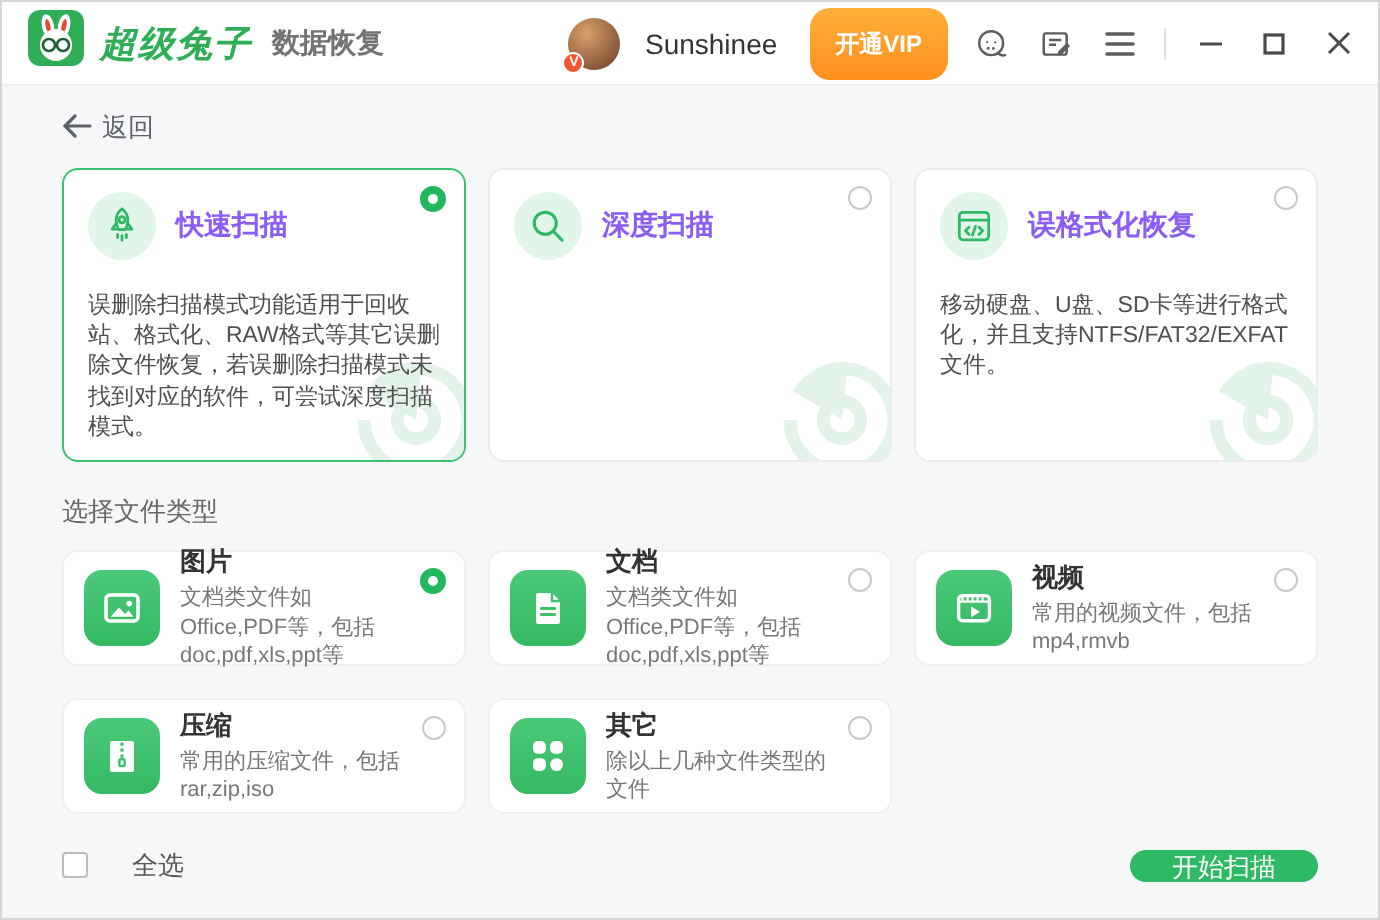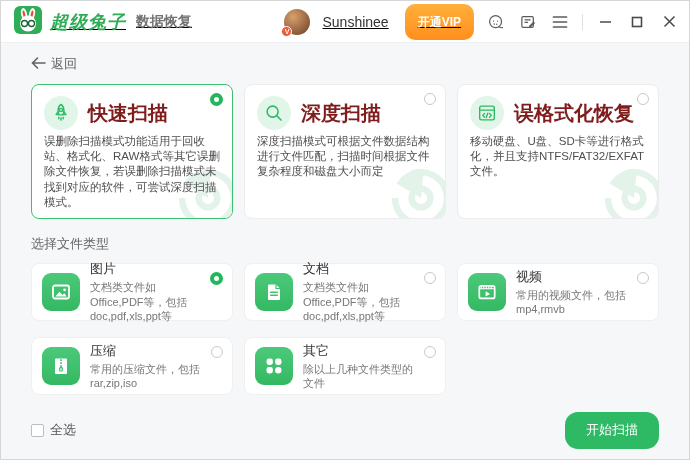--- a/index.html
+++ b/index.html
@@ -1,21 +1,21 @@
 <!DOCTYPE html>
 <html><head>
 <meta charset="utf-8">
 <style>
   * { margin:0; padding:0; box-sizing:border-box; }
   html,body { background:#e9e9e9; }
   body { font-family:"Liberation Sans","DejaVu Sans",sans-serif; }
   .window { width:690px; height:460px; background:#fff; border:1px solid #d6d6d6; overflow:hidden; }
 
   
-  .titlebar { height:42px; background:#fff; border-bottom:1px solid #eef0f1; display:flex; align-items:center; padding:0 10px 0 13px;text-decoration:underline; }
+  .titlebar { height:42px; background:#fff; border-bottom:1px solid #eef0f1; display:flex; align-items:center; padding:0 10px 0 13px; }
   .logo-wrap { display:flex; align-items:center; gap:8px; }
   .logo-name { font-size:18px; font-weight:bold; font-style:italic; color:#2fae57; letter-spacing:1px; }
   .logo-sub { font-size:14px; font-weight:bold; color:#737373; margin-left:2px; }
   .titlebar-right { margin-left:auto; display:flex; align-items:center; gap:12px; }
   .avatar { width:26px; height:26px; border-radius:50%; position:relative; flex:none;
             background:radial-gradient(circle at 35% 30%, #d9a06b, #8a5a3b 70%, #5f3c26); }
   .avatar-badge { position:absolute; left:-3px; bottom:-2px; width:11px; height:11px; border-radius:50%;
                   background:#f25633; color:#fff; font-size:7px; font-weight:bold; line-height:10px; text-align:center; border:1px solid #fff; }
   .username { font-size:14px; color:#333; margin-right:4px; }
   .vip-btn { background:linear-gradient(180deg,#ffb03a,#ff8f1f); color:#fff; font-size:12px; font-weight:bold;
@@ -26,39 +26,39 @@
 
   
   .content { height:417px; background:#f6f7f8; padding:10px 30px 0; }
   .back-row { display:flex; align-items:center; gap:5px; color:#5f6368; font-size:13px; margin:2px 0 11px; cursor:pointer; width:max-content;justify-content:flex-end; }
 
   .scan-grid { display:grid; grid-template-columns:repeat(3,1fr); gap:11px; }
   .scan-card { background:#fff; border:1px solid #ececec; border-radius:8px; padding:11px 12px 8px; position:relative; overflow:hidden; min-height:110px; cursor:pointer; }
   .scan-card.selected { border-color:#3cc173; }
   .scan-head { display:flex; align-items:center; gap:10px; }
   .scan-icon-circle { width:34px; height:34px; border-radius:50%; background:#e1f5e8; display:flex; align-items:center; justify-content:center; flex:none; }
-  .scan-title { font-size:20px; font-weight:bold; color:#7f1d1d; }
-  .scan-desc { font-size:11.5px; color:#4f4f4f; line-height:1.32; margin-top:4px; position:relative; z-index:1; }
+  .scan-title { font-size:14px; font-weight:bold; color:#8b5cf6; }
+  .scan-desc { font-size:11.5px; color:#4f4f4f; line-height:1.32; margin-top:16px; position:relative; z-index:1; }
   .watermark { position:absolute; right:-12px; bottom:-16px; width:72px; height:72px; z-index:0; }
 
   .section-title { font-size:13px; color:#666; margin:16px 0 10px; }
 
   .type-grid { display:grid; grid-template-columns:repeat(3,1fr); gap:16px 11px; }
   .type-card { background:#fff; border:1px solid #f0f0f0; border-radius:8px; height:58px; padding:9px 24px 9px 10px; display:flex; align-items:center; gap:10px; position:relative; cursor:pointer; }
   .type-icon { width:38px; height:38px; border-radius:9px; background:linear-gradient(180deg,#4bc97a,#35b862); display:flex; align-items:center; justify-content:center; flex:none; }
-  .type-title { font-size:13px; font-weight:normal; color:#333; }
+  .type-title { font-size:13px; font-weight:bold; color:#333; }
   .type-desc { font-size:11px; color:#777; line-height:1.3; margin-top:2px; }
 
   .radio { position:absolute; top:8px; right:9px; width:12px; height:12px; border-radius:50%; background:#fff; border:1px solid #c9c9c9; }
   .radio.on { width:13px; height:13px; border:4px solid #21b75b; }
 
   .footer { display:flex; align-items:center; justify-content:space-between; margin-top:17px; }
-  .select-all { display:flex; align-items:center; gap:6px; font-size:13px; color:#555; cursor:pointer; }
+  .select-all { display:flex; align-items:center; gap:22px; font-size:13px; color:#555; cursor:pointer; }
   .checkbox { width:13px; height:13px; border:1px solid #bdbdbd; border-radius:2px; background:#fff; }
-  .start-btn { background:#2eb964; color:#fff; font-size:13px; height:37px; padding:0 21px; border:none; border-radius:13px; cursor:pointer; }
+  .start-btn { background:#2eb964; color:#fff; font-size:13px; height:16px; padding:0 21px; border:none; border-radius:13px; cursor:pointer; }
 </style>
 </head>
 <body>
 
 <div class="window">
 
   <div class="titlebar">
     <div class="logo-wrap">
       <span>
         <svg width="28" height="28" viewBox="0 0 28 28">
@@ -161,21 +161,20 @@
       <div class="scan-card">
         <div class="scan-head">
           <span class="scan-icon-circle">
             <svg width="22" height="22" viewBox="0 0 24 24" fill="none" stroke="#2eb964" stroke-width="1.7" stroke-linecap="round">
               <circle cx="10.5" cy="10.5" r="6"></circle>
               <path d="M15 15l4.7 4.7"></path>
             </svg>
           </span>
           <span class="scan-title">深度扫描</span>
         </div>
-        <div class="scan-desc">深度扫描模式可根据文件数据结构进行文件匹配，扫描时间根据文件复杂程度和磁盘大小而定</div>
         <span class="radio"></span>
         <svg class="watermark" viewBox="0 0 100 100" fill="none">
           <path d="M50 50 L16 30 A40 40 0 0 1 54 10 Z" fill="#e4f3ea"></path>
           <path d="M14 50a36 36 0 1 0 22-33" stroke="#e4f3ea" stroke-width="9"></path>
           <circle cx="50" cy="50" r="13" stroke="#e4f3ea" stroke-width="9"></circle>
         </svg>
       </div>
 
       <div class="scan-card">
         <div class="scan-head">

